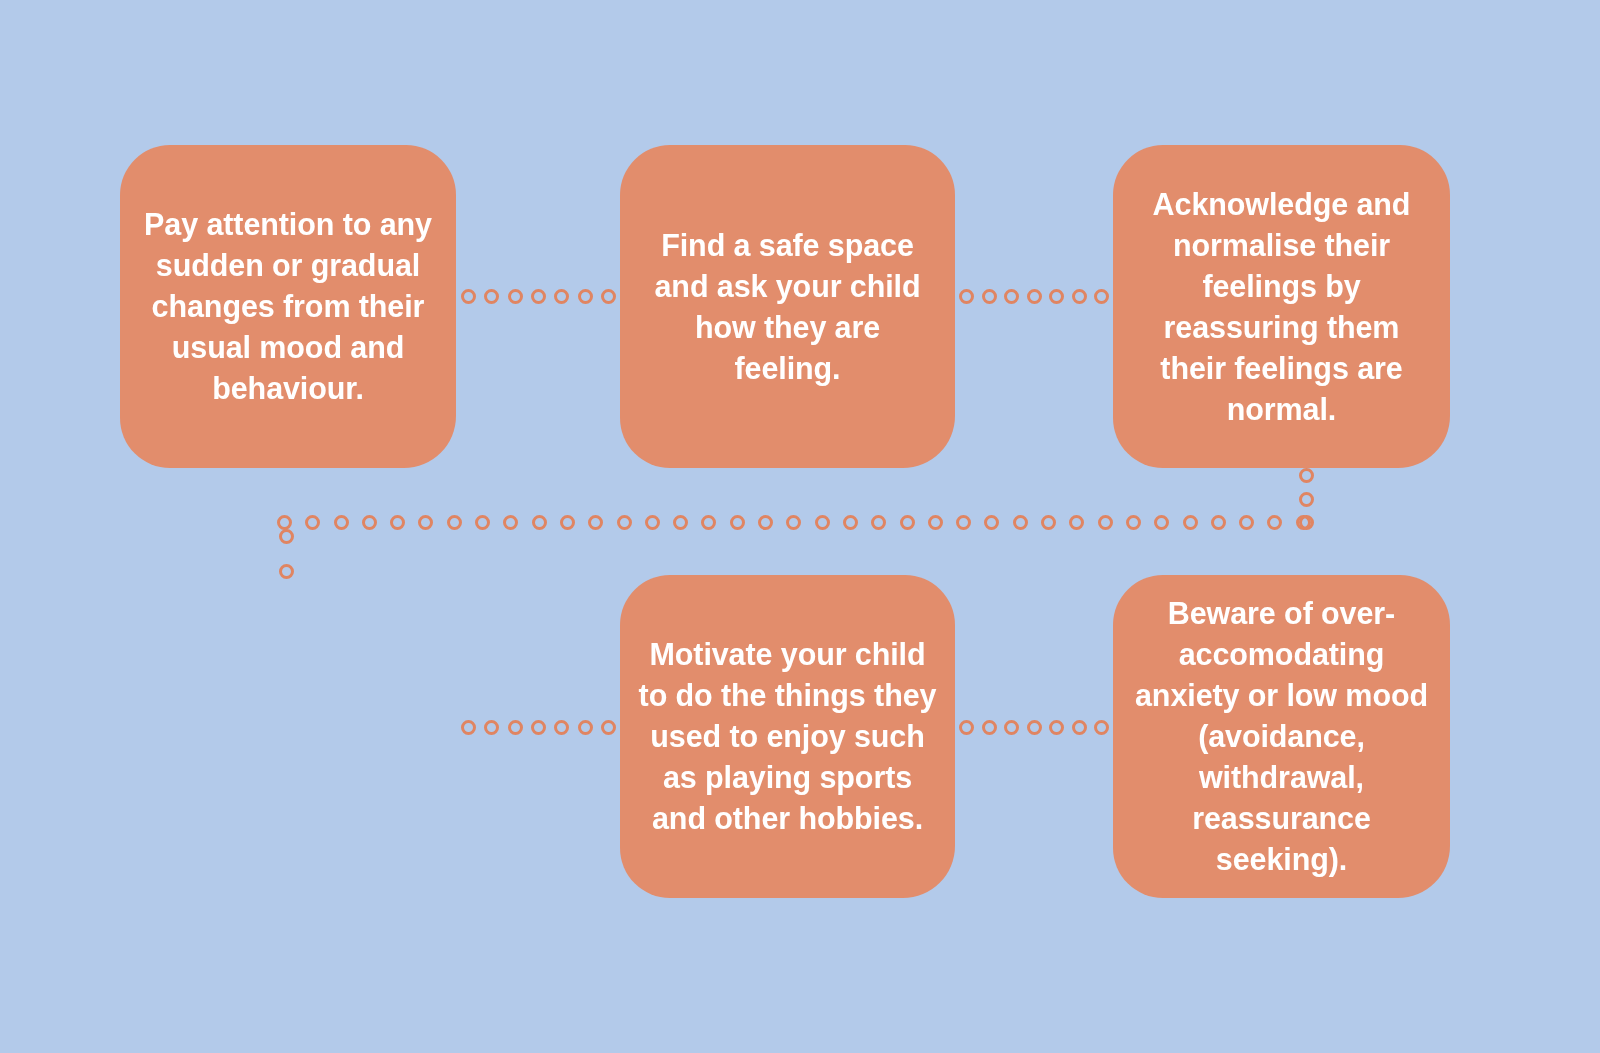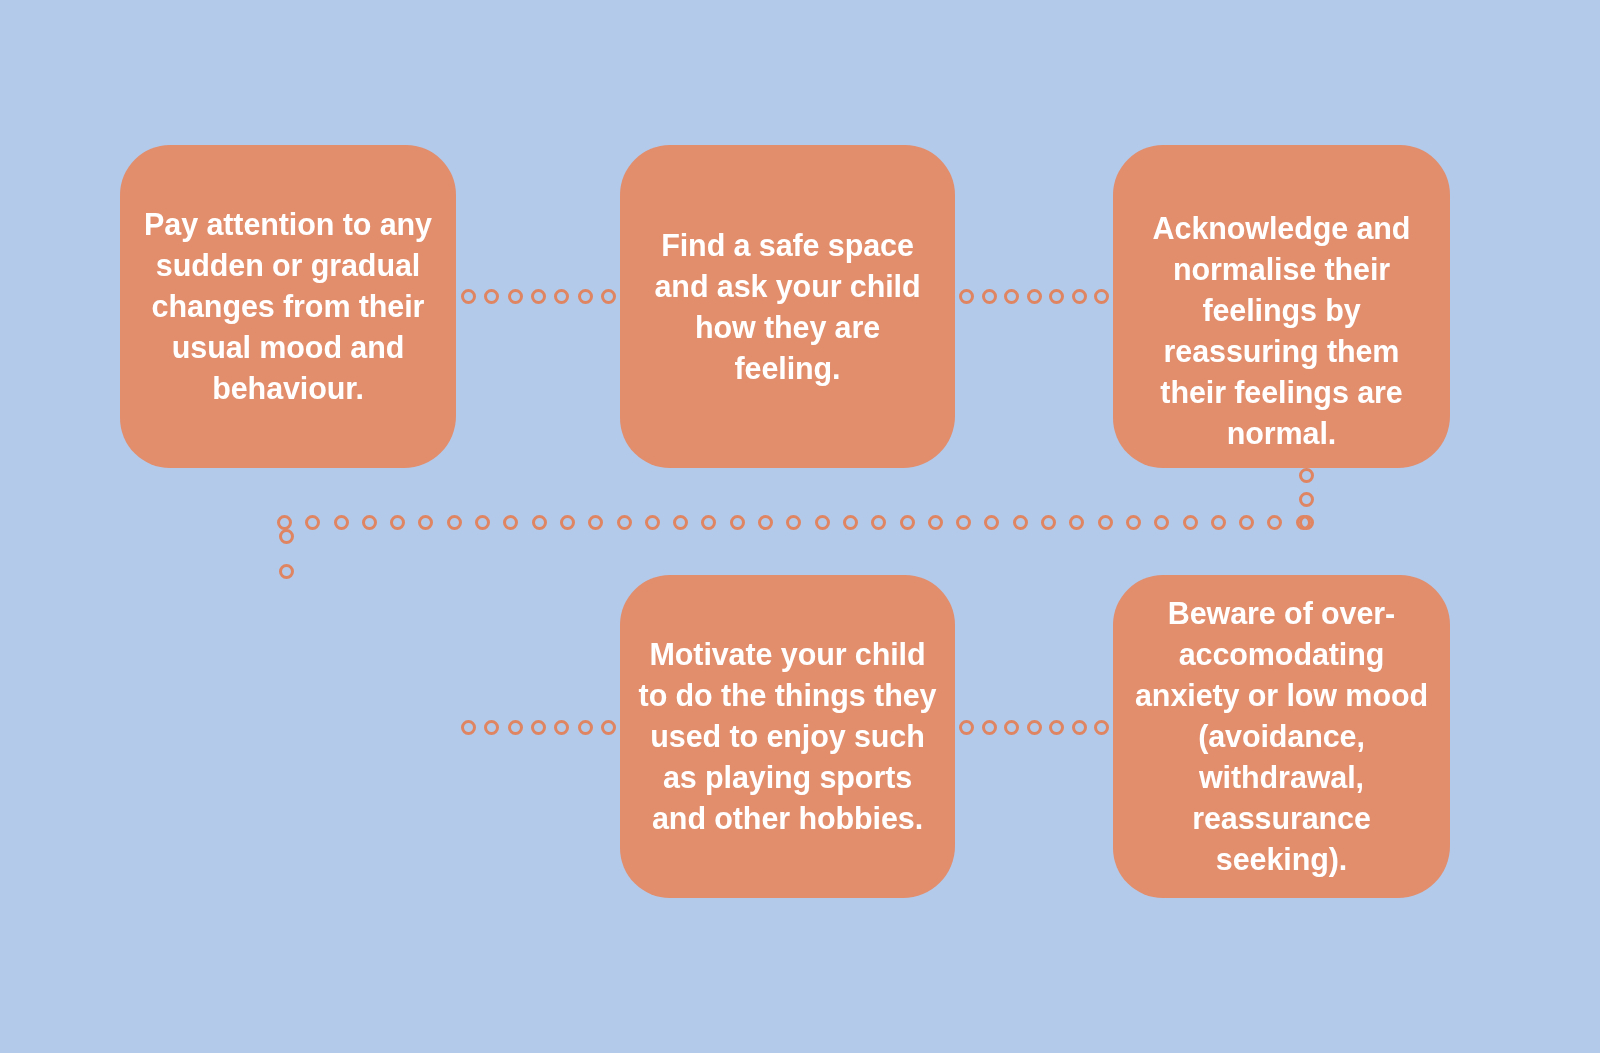--- a/index.html
+++ b/index.html
@@ -94,21 +94,21 @@
 <div id="canvas" style="background: rgb(179, 202, 234);">
 
   <div class="card" id="card-1" style="background: rgb(226, 141, 108);">
     <div class="card-text" style="color: rgb(255, 255, 255);">Pay attention to any sudden or gradual changes from their usual mood and behaviour.</div>
   </div>
 
   <div class="card" id="card-2" style="background: rgb(226, 141, 108);">
     <div class="card-text" style="color: rgb(255, 255, 255);">Find a safe space and ask your child how they are feeling.</div>
   </div>
 
-  <div class="card" id="card-3" style="background: rgb(226, 141, 108); align-items: flex-end;">
+  <div class="card" id="card-3" style="background: rgb(226, 141, 108);">
     <div class="card-text" style="color: rgb(255, 255, 255);">Acknowledge and normalise their feelings by reassuring them their feelings are normal.</div>
   </div>
 
 
   <div class="card" id="card-5" style="background: rgb(226, 141, 108);">
     <div class="card-text" style="color: rgb(255, 255, 255);">Motivate your child to do the things they used to enjoy such as playing sports and other hobbies.</div>
   </div>
 
   <div class="card" id="card-6" style="background: rgb(226, 141, 108);">
     <div class="card-text" style="color: rgb(255, 255, 255);">Beware of over-accomodating anxiety or low mood (avoidance, withdrawal, reassurance seeking).</div>

